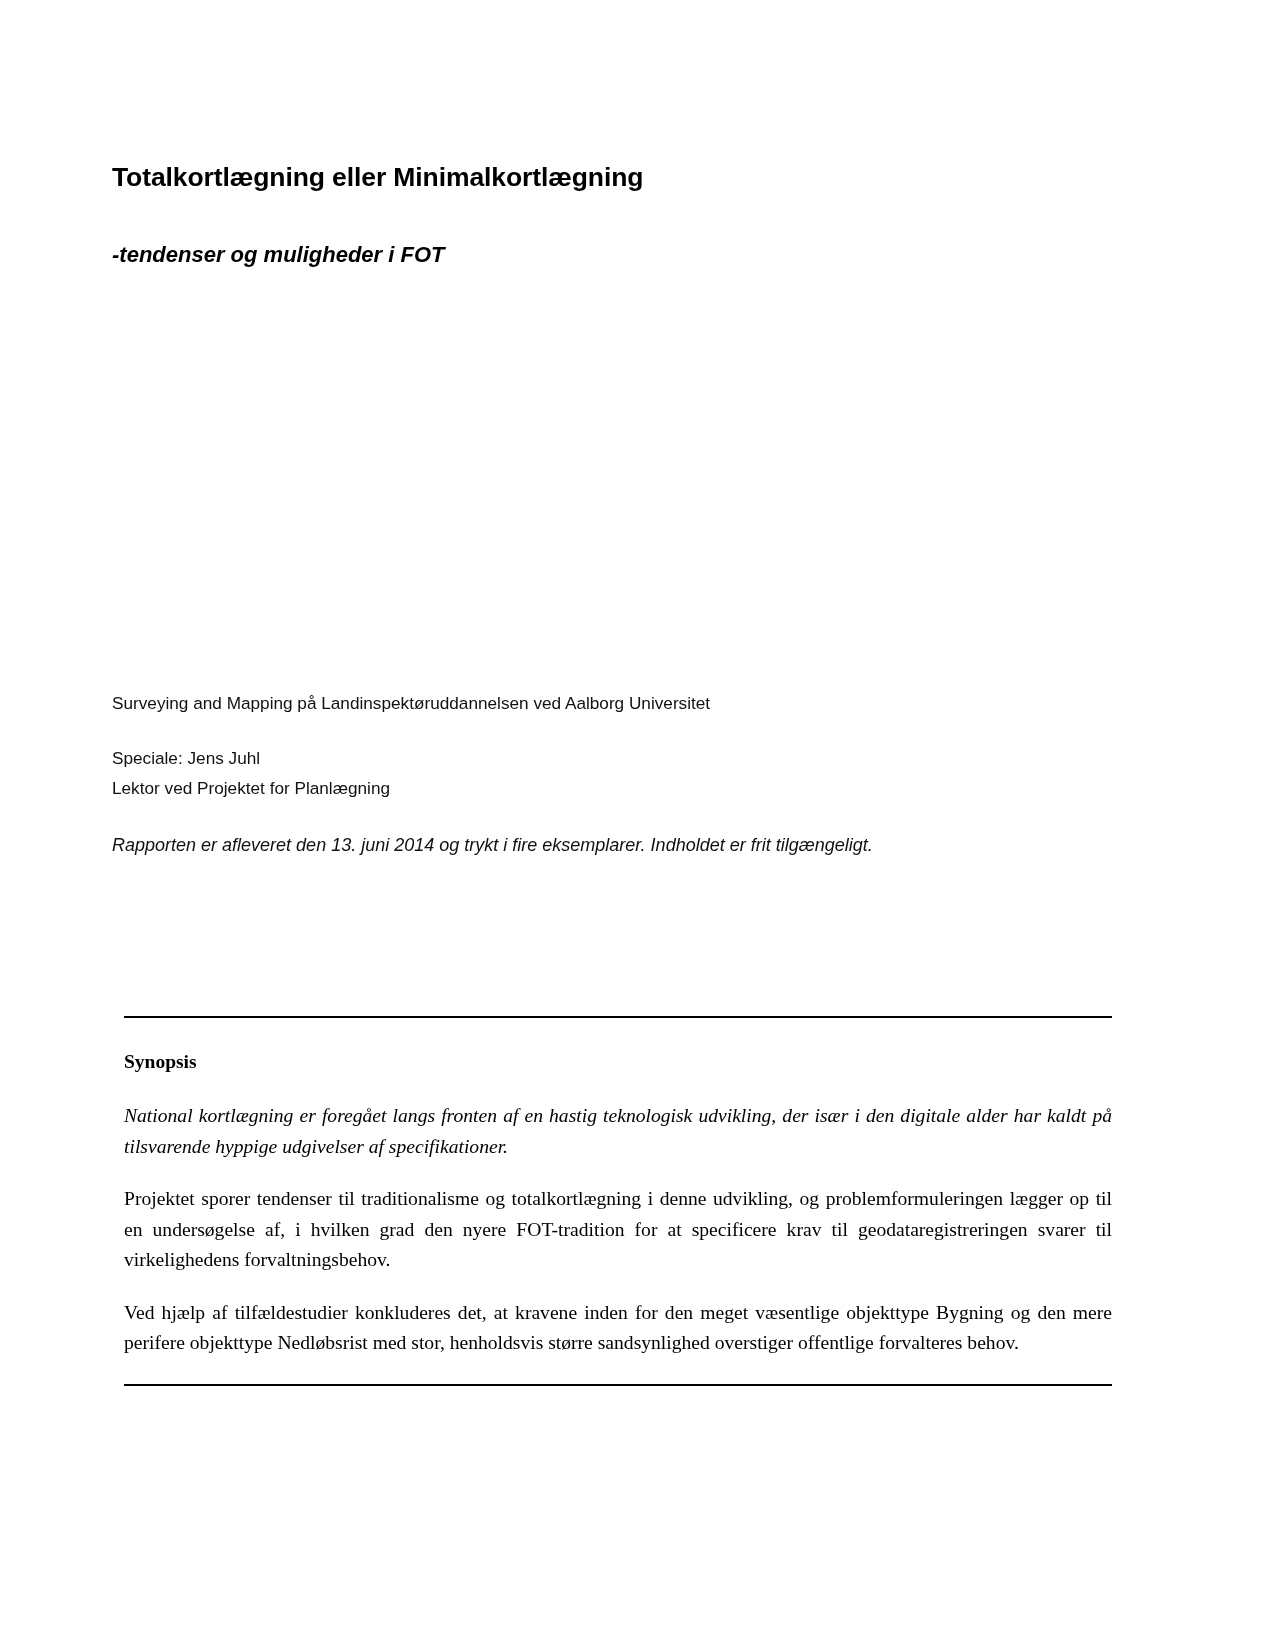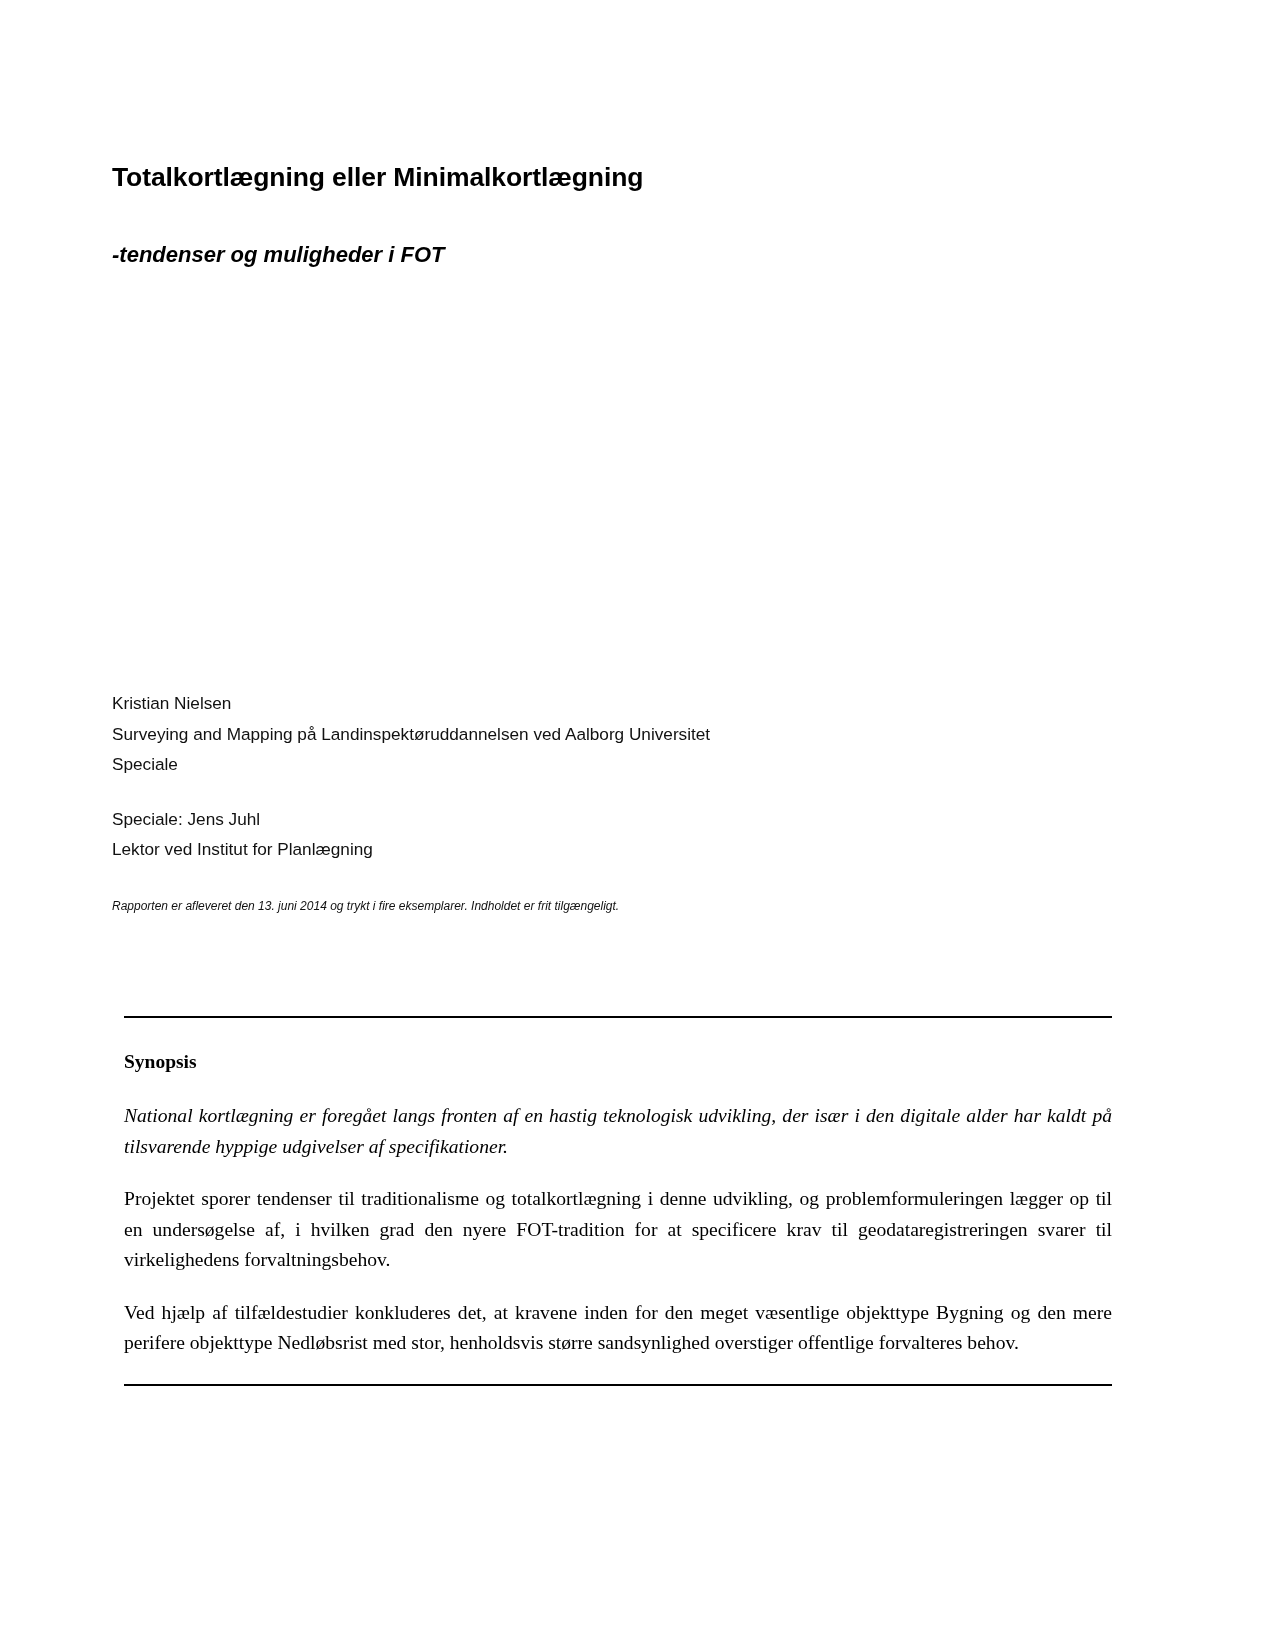--- a/index.html
+++ b/index.html
@@ -78,21 +78,21 @@
   .meta-group {
     margin: 0;
   }
   .meta-group.spaced {
     margin-top: 24px;
   }
   .meta-note {
     margin: 0;
     margin-top: 26px;
     font-style: italic;
-    font-size: 12px;
+    font-size: 18px;
     line-height: 30px;
     white-space: nowrap;
   }
 
   
   .synopsis {
     position: absolute;
     left: 12px;
     top: 1016px;
     width: 988px;
@@ -137,27 +137,25 @@
 <div class="page">
   <div class="content">
 
     <div class="title-block">
       <h1 class="doc-title">Totalkortlægning eller Minimalkortlægning</h1>
       <h2 class="doc-subtitle">-tendenser og muligheder i FOT</h2>
     </div>
 
     <div class="meta-block">
       <div class="meta-group">
-        <p class="meta-line">Kristian Nielsen</p>
         <p class="meta-line">Surveying and Mapping på Landinspektøruddannelsen ved Aalborg Universitet</p>
-        <p class="meta-line">Speciale</p>
       </div>
       <div class="meta-group spaced">
         <p class="meta-line">Speciale: Jens Juhl</p>
-        <p class="meta-line">Lektor ved Institut for Planlægning</p>
+        <p class="meta-line">Lektor ved Projektet for Planlægning</p>
       </div>
       <p class="meta-note">Rapporten er afleveret den 13. juni 2014 og trykt i fire eksemplarer. Indholdet er frit tilgængeligt.</p>
     </div>
 
     <div class="synopsis">
       <div class="rule"></div>
       <h3 class="synopsis-heading">Synopsis</h3>
       <div class="synopsis-body">
         <p>National kortlægning er foregået langs fronten af en hastig teknologisk udvikling, der især i den digitale alder har kaldt på tilsvarende hyppige udgivelser af specifikationer.</p>
         <p>Projektet sporer tendenser til traditionalisme og totalkortlægning i denne udvikling, og problemformuleringen lægger op til en undersøgelse af, i hvilken grad den nyere FOT-tradition for at specificere krav til geodataregistreringen svarer til virkelighedens forvaltningsbehov.</p>

